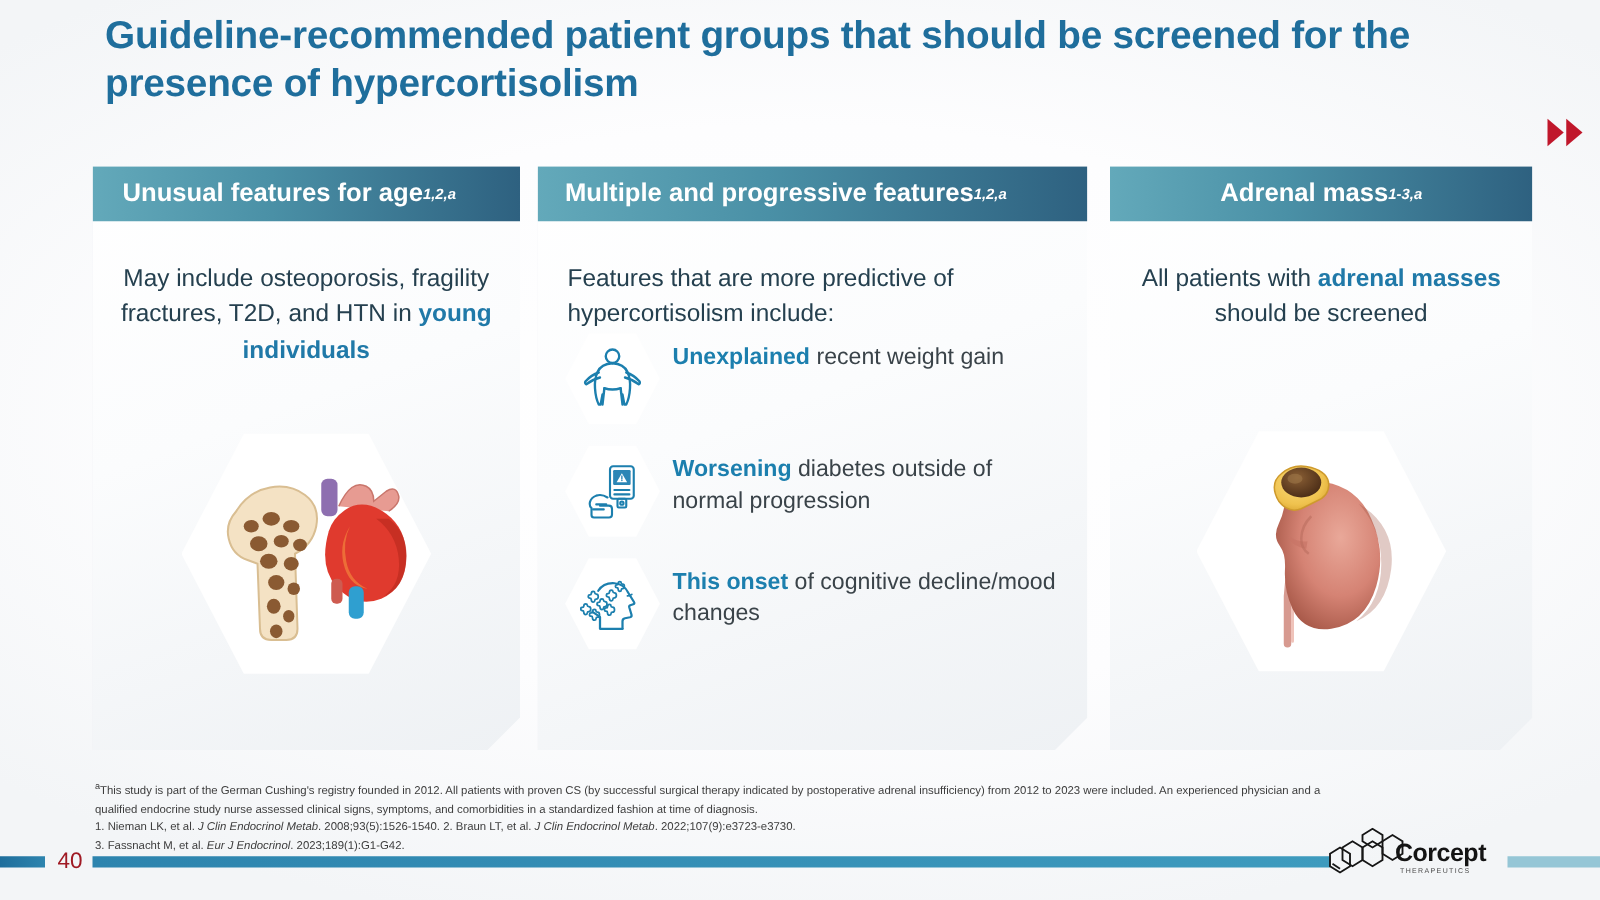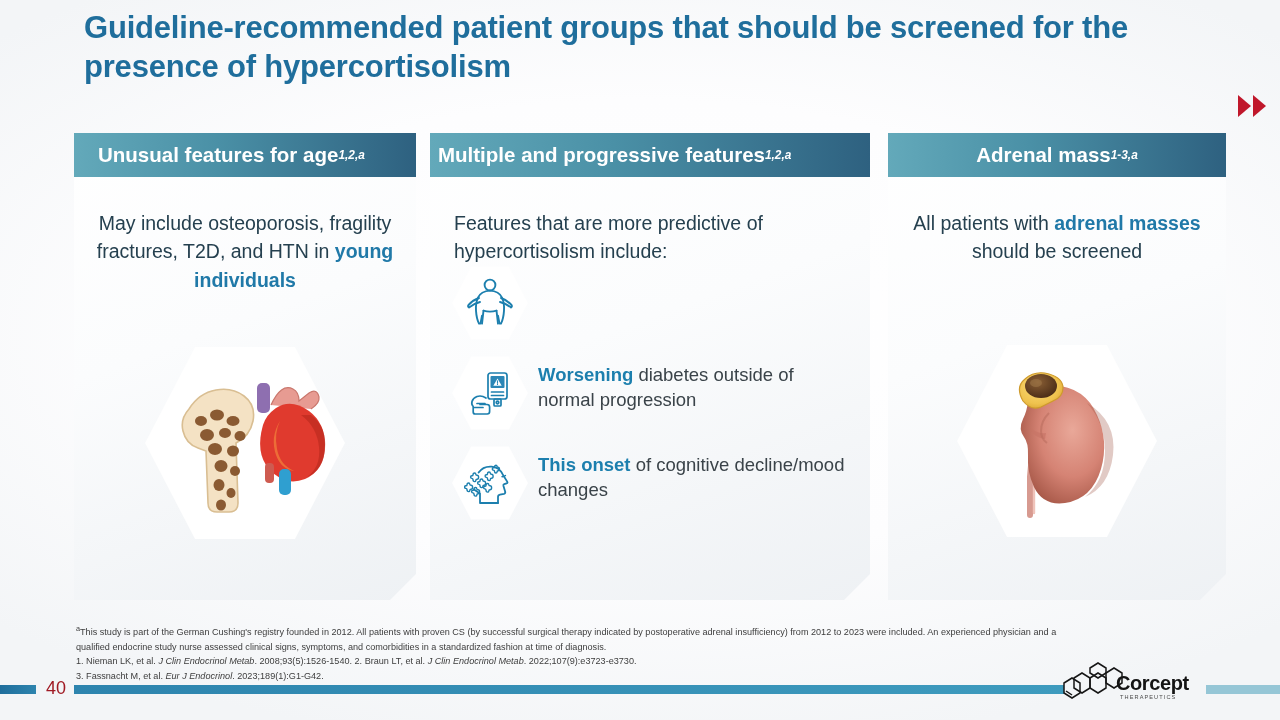--- a/index.html
+++ b/index.html
@@ -56,21 +56,21 @@
 
   .card-header {
     height: 44px;
     display: flex; align-items: center;
     color: #ffffff;
     font-size: 20.5px;
     font-weight: bold;
     background: linear-gradient(90deg, #63A9BA 0%, #4A90A6 42%, #2E6180 100%);
   }
   #card-1 .card-header { padding-left: 24px; justify-content: flex-start; }
-  #card-2 .card-header { padding-left: 8px; justify-content: flex-start; }
+  #card-2 .card-header { padding-left: 22px; justify-content: flex-start; }
   #card-3 .card-header { justify-content: center; }
   .card-header sup { font-size: 0.58em; vertical-align: super; font-weight: bold; font-style: italic; }
 
   
   .body-text {
     color: #25404F;
     font-size: 19.5px;
     line-height: 1.45;
     margin-top: 12px;
   }
@@ -264,20 +264,23 @@
           <svg width="48" height="50" viewBox="0 0 48 50" fill="none" stroke="#1C7FAE" stroke-width="1.9" stroke-linecap="round" stroke-linejoin="round">
             <circle cx="24" cy="7" r="5.4"></circle>
             <path d="M24 12.6 q-9 0.5 -12 7 q-2.5 5.5 -2 13 q0.5 8 3 13 l1.5 0 l1.5 -8"></path>
             <path d="M24 12.6 q9 0.5 12 7 q2.5 5.5 2 13 q-0.5 8 -3 13 l-1.5 0 l-1.5 -8"></path>
             <path d="M16 45.6 l1.5 -13"></path>
             <path d="M32 45.6 l-1.5 -13"></path>
             <path d="M13 20 q-6 2 -10.5 7 q-1 1.5 0.5 2.5 q5 -4 11 -5.5"></path>
             <path d="M35 20 q6 2 10.5 7 q1 1.5 -0.5 2.5 q-5 -4 -11 -5.5"></path>
             <path d="M17.5 32.6 q6.5 2 13 0"></path>
           </svg>
+        </div>
+        <div class="feature-text">
+          <span class="lead">Unexplained</span><span> recent weight gain</span>
         </div>
       </div>
 
       <div class="feature-row">
         <div class="hex-badge">
           <div class="hexbg"></div>
           <svg width="48" height="48" viewBox="0 0 48 48" fill="none" stroke="#1C7FAE" stroke-width="1.7" stroke-linecap="round" stroke-linejoin="round">
             <rect x="22" y="4" width="19" height="26" rx="2.5" fill="#ffffff"></rect>
             <rect x="24.5" y="7" width="14" height="12" rx="1" fill="#2B86B6" stroke="none"></rect>
             <path d="M31.5 9.5 l4.2 7.2 l-8.4 0 z" fill="#ffffff" stroke="none"></path>

